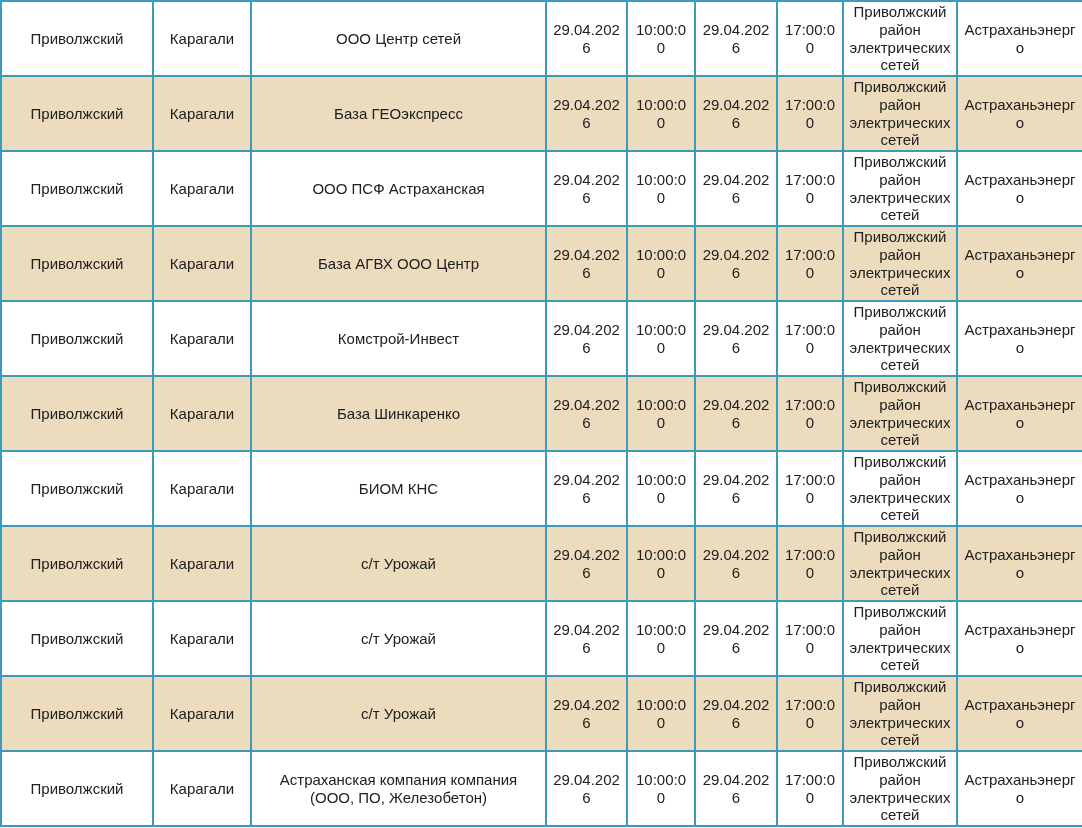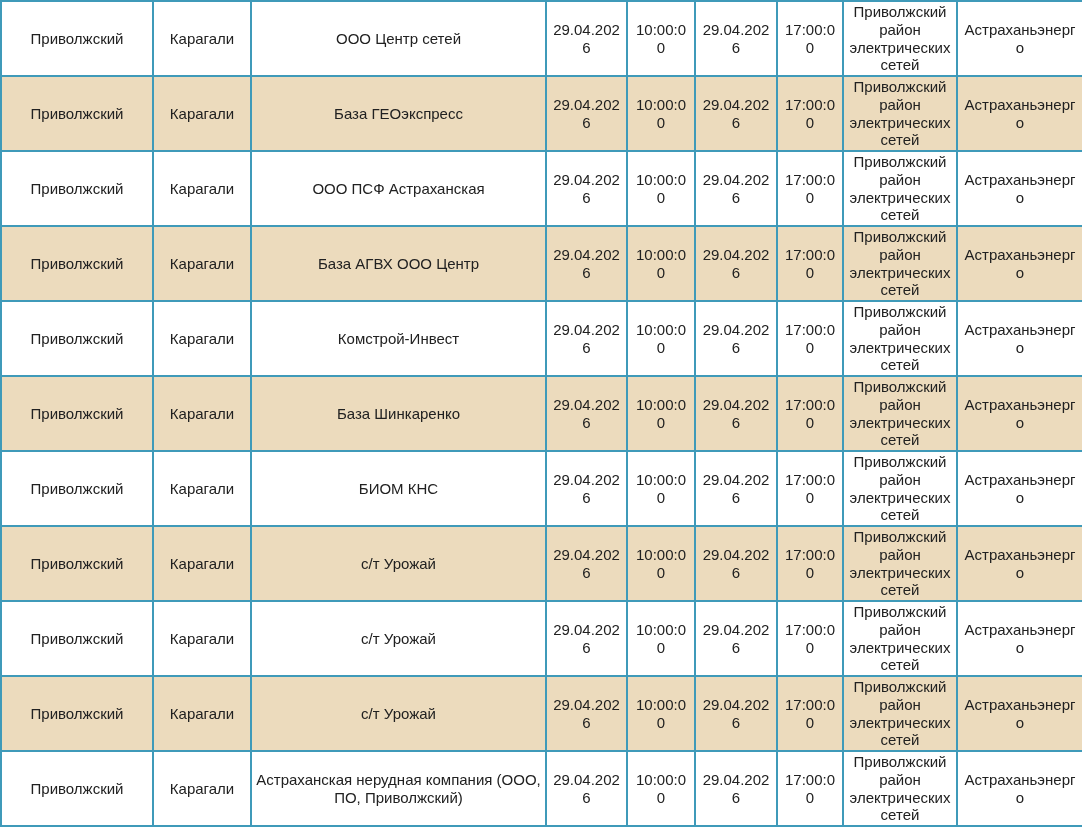--- a/index.html
+++ b/index.html
@@ -163,21 +163,21 @@
         <td>29.04.2026</td>
         <td>10:00:00</td>
         <td>29.04.2026</td>
         <td>17:00:00</td>
         <td>Приволжский район электрических сетей</td>
         <td>Астраханьэнерго</td>
       </tr>
       <tr>
         <td>Приволжский</td>
         <td>Карагали</td>
-        <td>Астраханская нерудная компания (ООО, ПО, Приволжский)</td>
+        <td>Астраханская компания компания (ООО, ПО, Железобетон)</td>
         <td>29.04.2026</td>
         <td>10:00:00</td>
         <td>29.04.2026</td>
         <td>17:00:00</td>
         <td>Приволжский район электрических сетей</td>
         <td>Астраханьэнерго</td>
       </tr>
     </tbody>
 </table>
 

